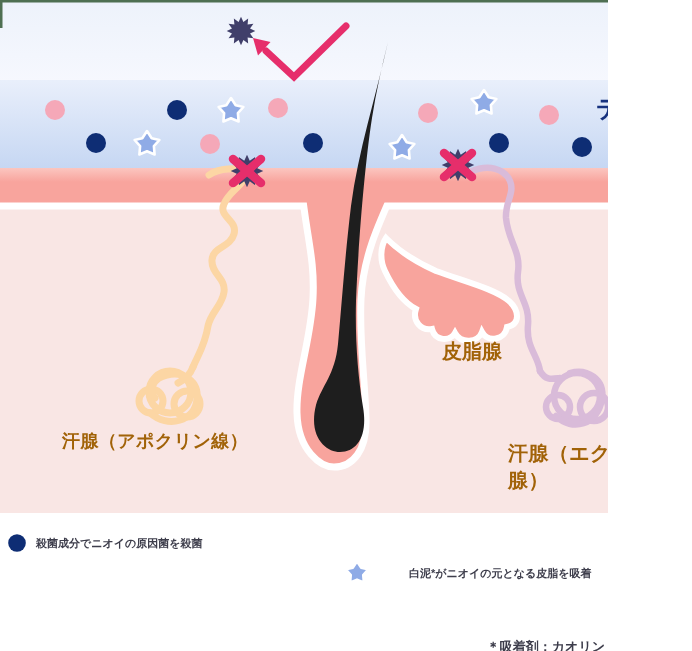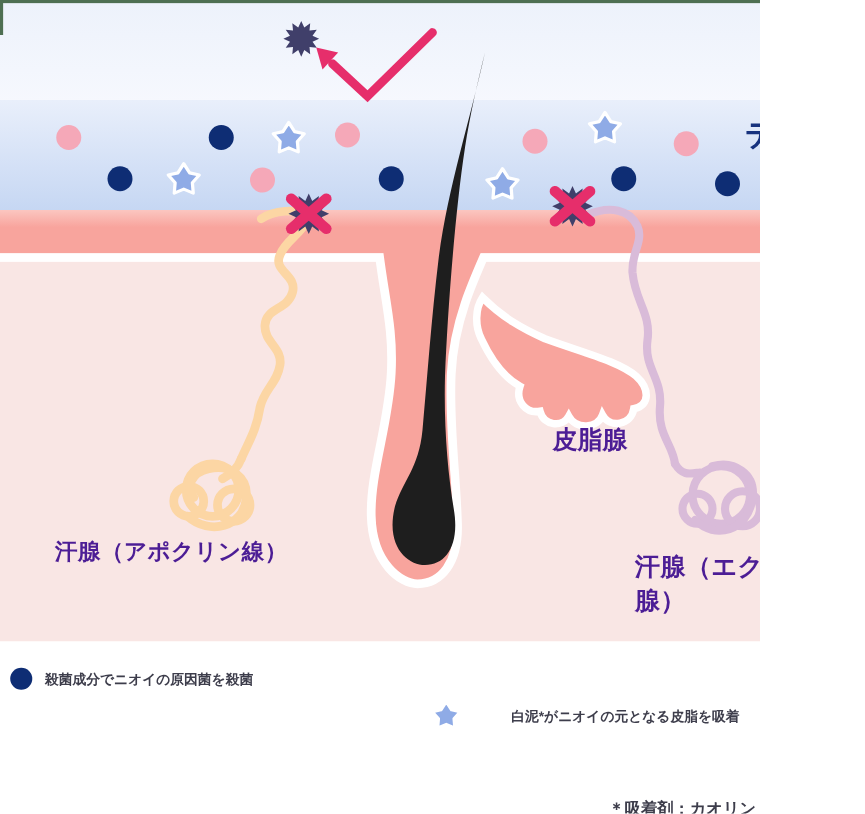--- a/index.html
+++ b/index.html
@@ -20,27 +20,27 @@
   .arrowhead{fill:var(--crimson,#e62e6b);}
   .duct-a{stroke:var(--duct-apocrine,#fcd6a4);stroke-width:7;fill:none;stroke-linecap:round;}
   .duct-e{stroke:var(--duct-eccrine,#d9bbd9);stroke-width:6.5;fill:none;stroke-linecap:round;}
   .skin-part{fill:var(--epidermis,#f8a49d);}
   .white-outline7{stroke:#fff;stroke-width:7;}
   .white-outline6{stroke:#fff;stroke-width:6;}
   .hair{fill:var(--hair,#1e1e1e);}
   .edge{fill:var(--green-edge,#4e6f52);}
 
   
-  .lbl{position:absolute;font-weight:bold;color:#4c1d95;}
+  .lbl{position:absolute;font-weight:bold;color:#a16207;}
   .lbl-product{
     right:16px;top:92px;text-align:right;font-size:25px;line-height:1.28;
     color:var(--deoco-text,#17327e);white-space:pre-line;letter-spacing:1px;
   }
   .lbl-sebaceous{left:442px;top:338px;font-size:20px;}
-  .lbl-apocrine{left:44px;top:429px;font-size:18px;letter-spacing:.4px;}
+  .lbl-apocrine{left:62px;top:429px;font-size:18px;letter-spacing:.4px;}
   .lbl-eccrine{left:508px;top:440px;font-size:20px;letter-spacing:.4px;}
 
   
   .legend-item{
     position:absolute;display:flex;align-items:center;gap:6px;
     font-weight:bold;font-size:11px;color:#3d3d4b;white-space:nowrap;
   }
   .legend-item svg{flex:0 0 auto;display:block;}
   .li-1{left:4px;top:530px;}
   .li-2{left:4px;top:560px;}

